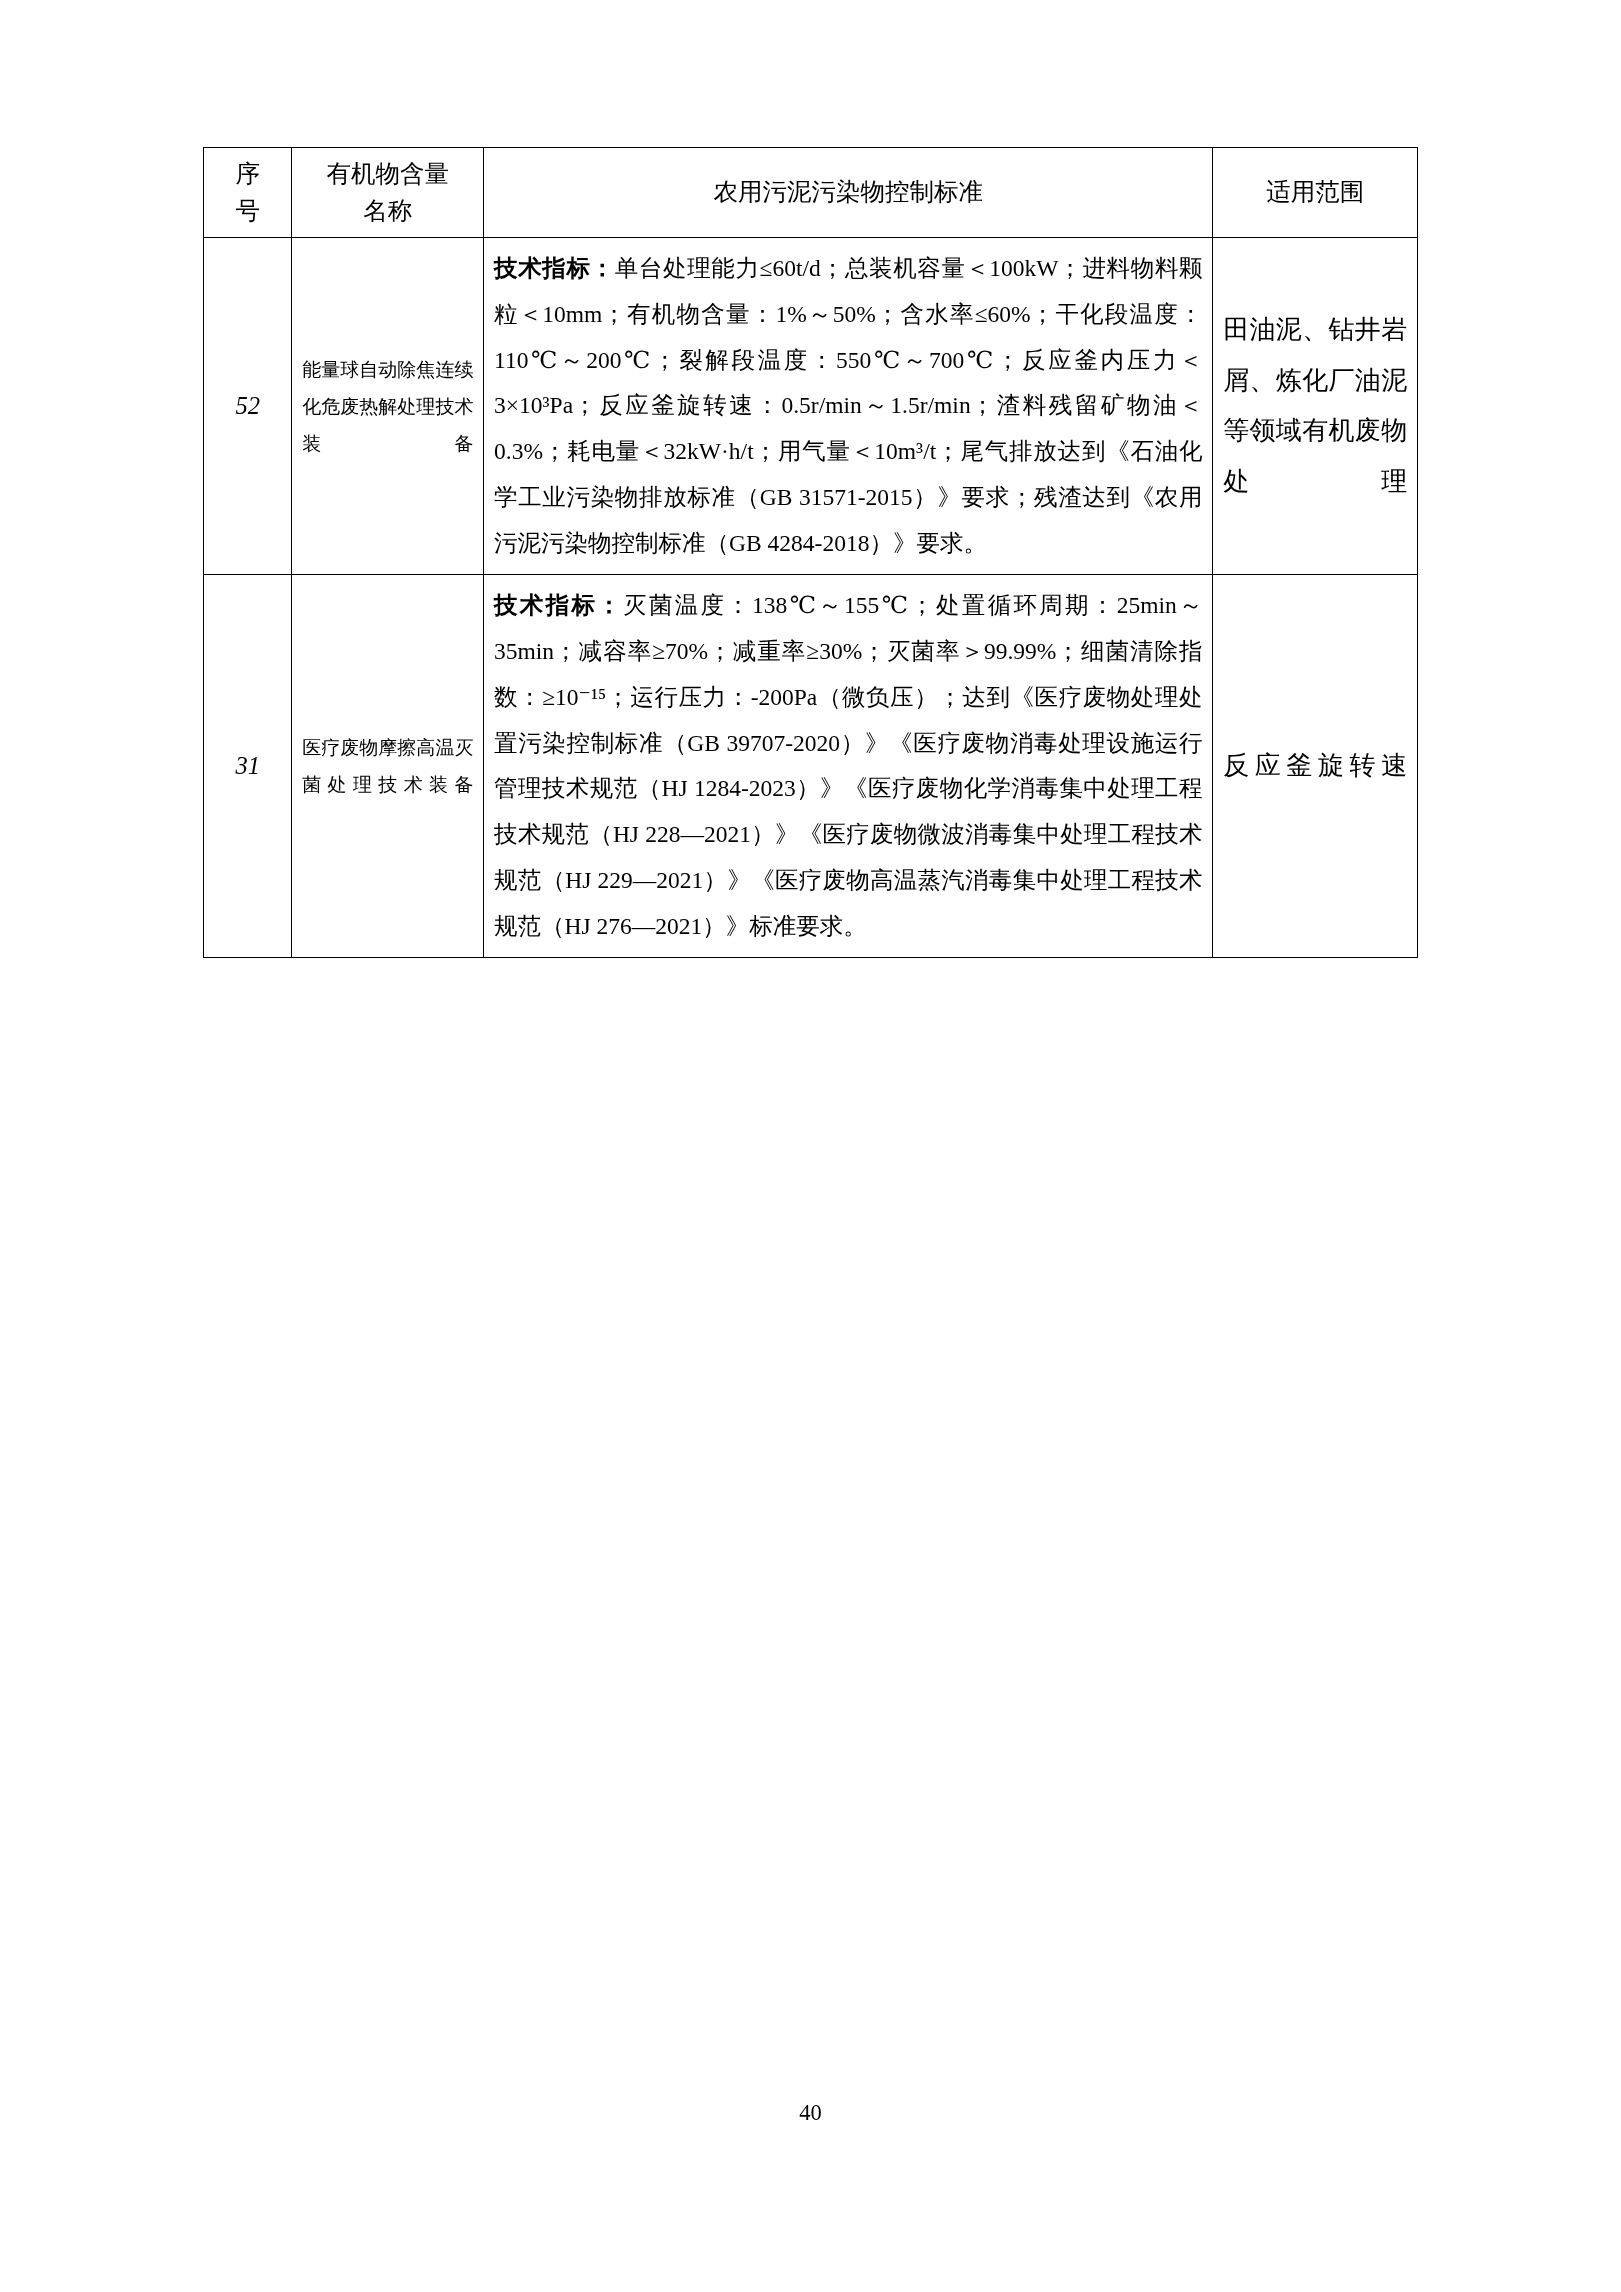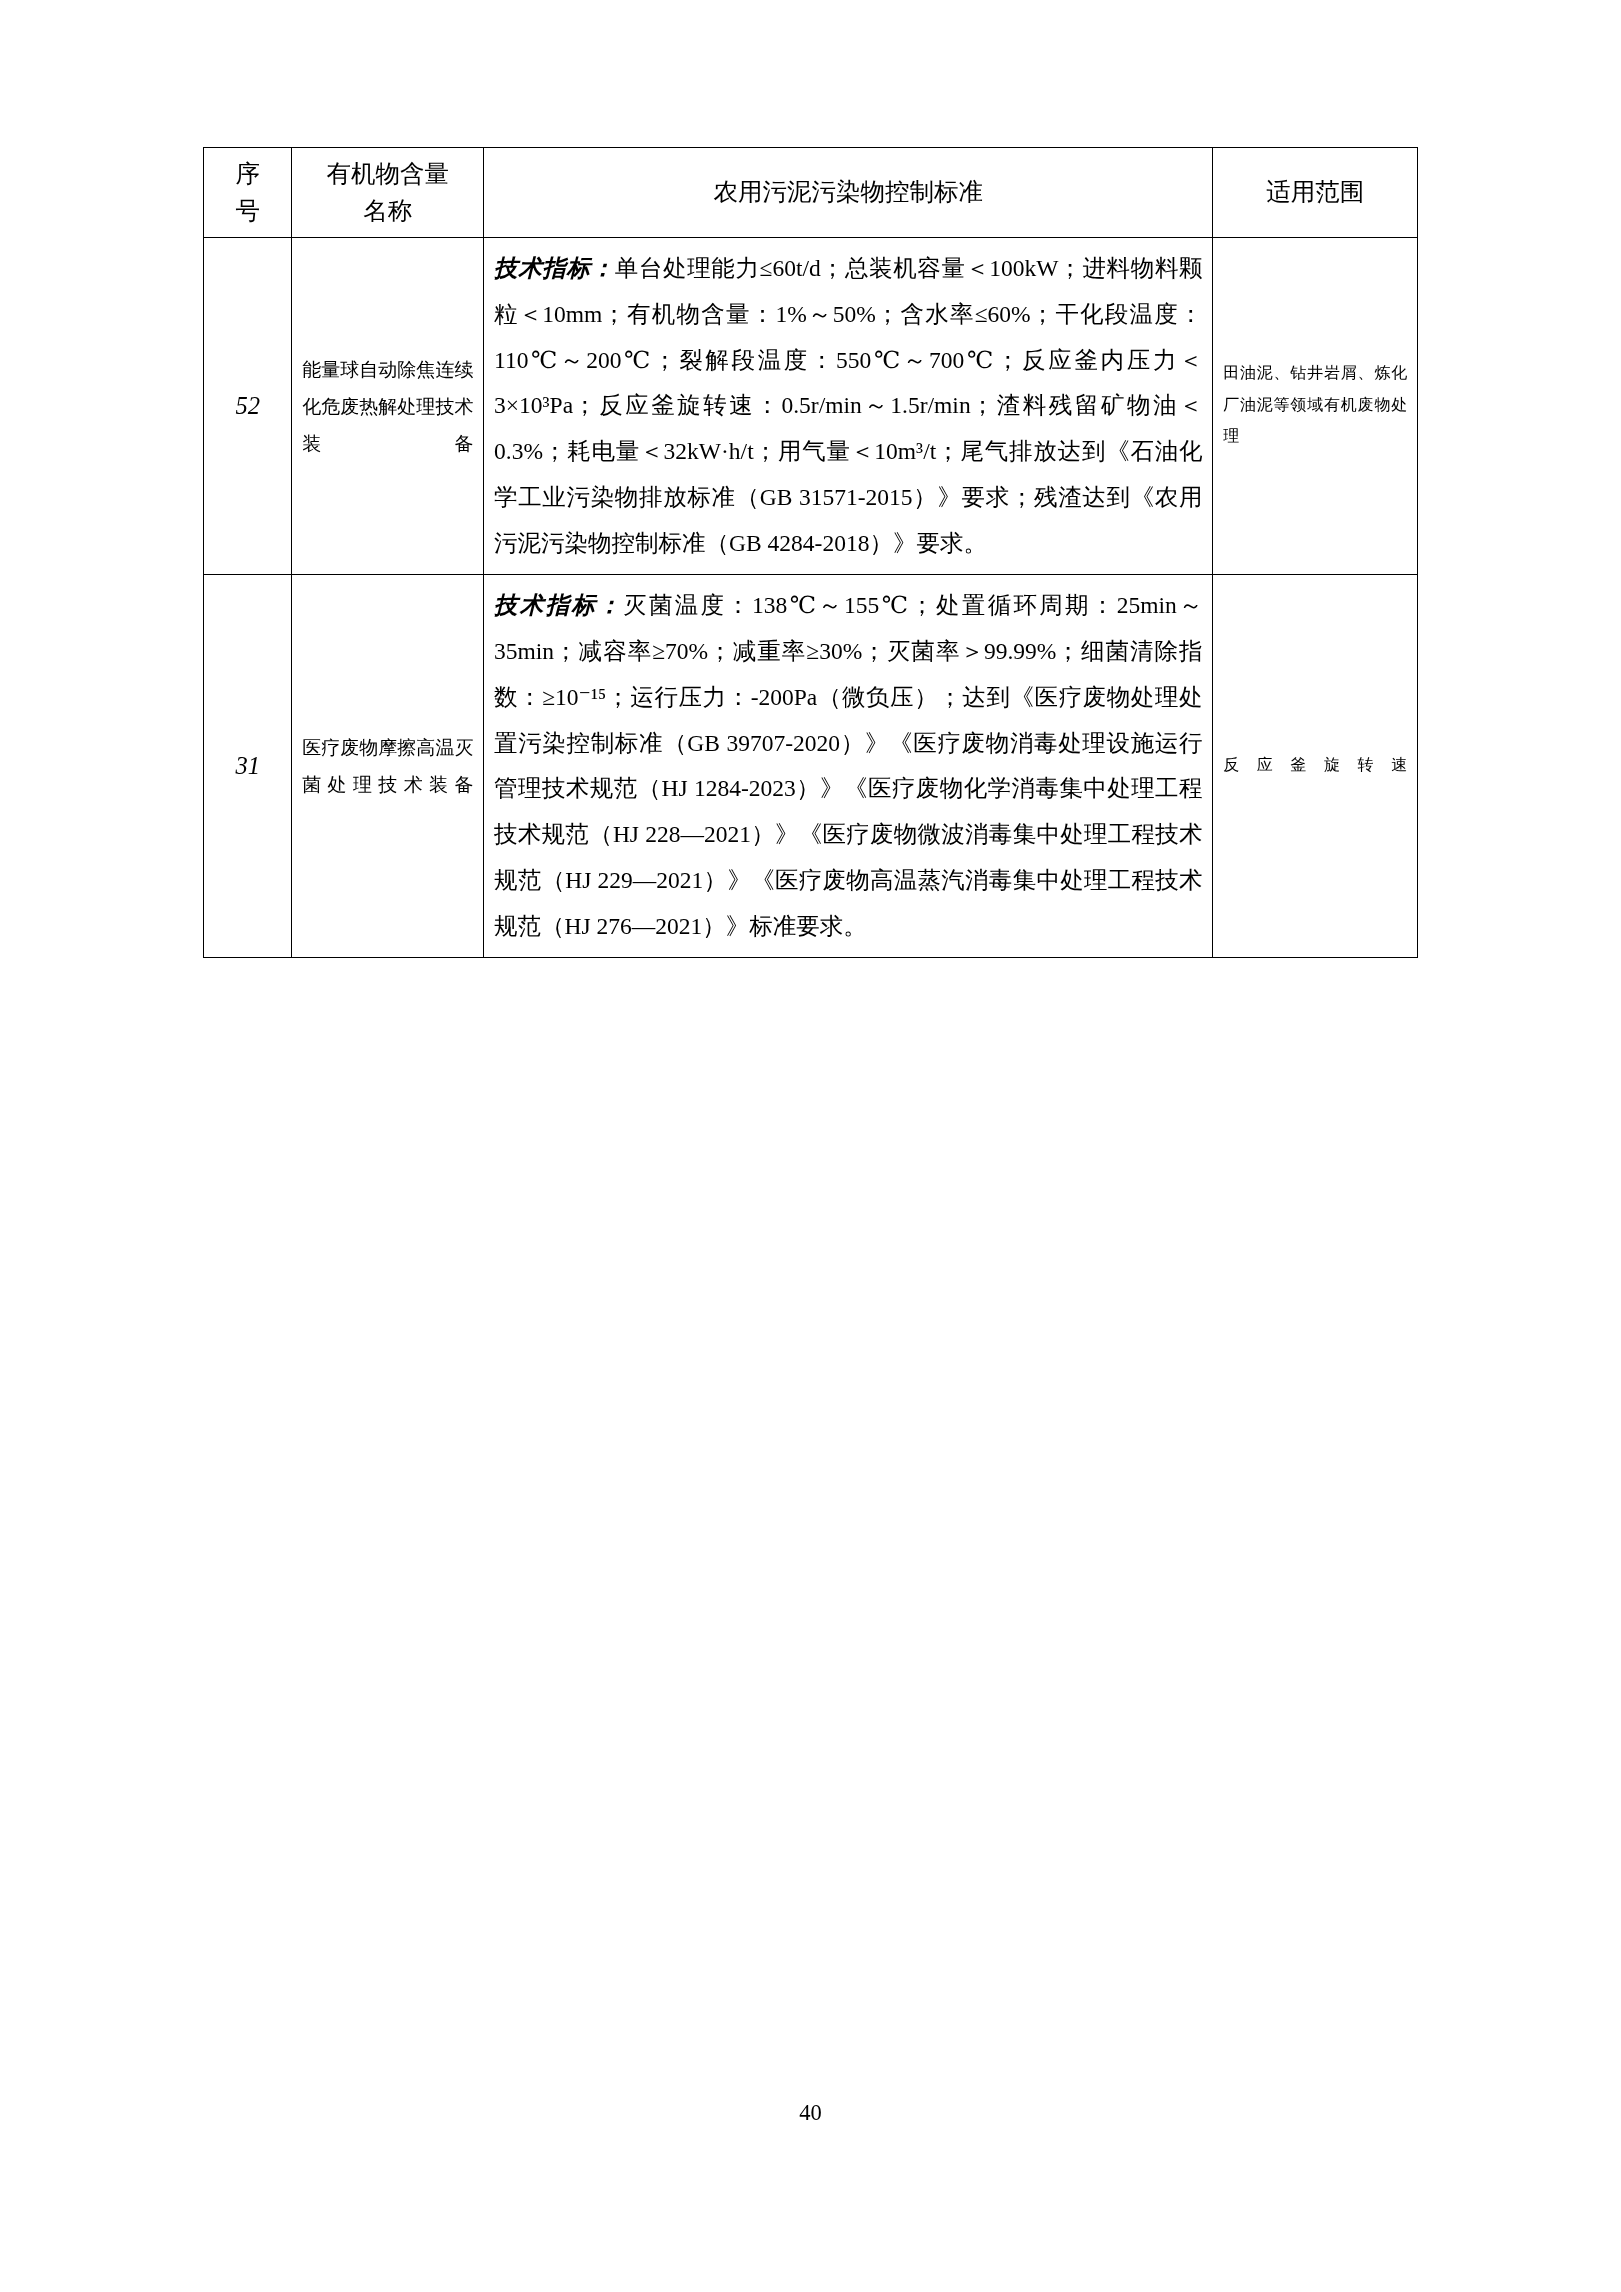--- a/index.html
+++ b/index.html
@@ -64,29 +64,28 @@
     padding-right: 13.7px;
   }
   td.cell-tech {
     font-size: 23.5px;
     line-height: 1.95;
     text-align: justify;
     padding-left: 13.7px;
     padding-right: 13.7px;
   }
   td.cell-scope {
-    font-size: 16px;
+    font-size: 26px;
     line-height: 1.95;
     text-align: justify;
     text-align-last: justify;
     padding-left: 11.8px;
     padding-right: 11.8px;
-    font-family: Liberation Mono, monospace;
   }
-  .lbl-bold { font-weight: bold; font-style: italic; }
+  .lbl-bold { font-weight: bold; }
 
   .page-number {
     position: absolute;
     bottom: 167px;
     left: 0;
     width: 100%;
     text-align: center;
     font-size: 22.5px;
   }
 </style>

